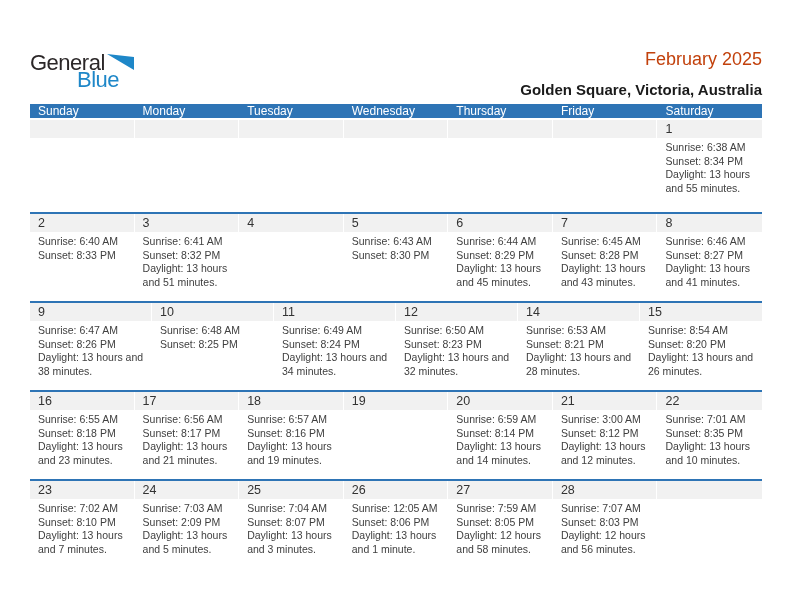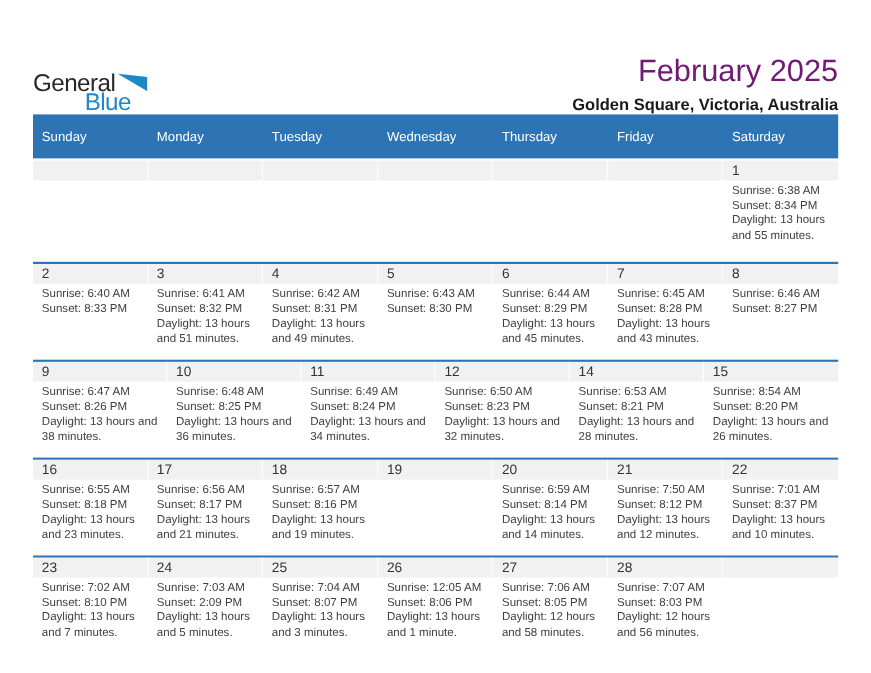--- a/index.html
+++ b/index.html
@@ -7,46 +7,46 @@
     width:792px;height:612px;background:#ffffff;
     font-family:"Liberation Sans",sans-serif;
     -webkit-font-smoothing:antialiased;
     overflow:hidden;
   }
   .top{
     height:66px;
     padding:38px 30px 0 30px;
     display:flex;
     justify-content:space-between;
-    align-items:flex-end;
+    align-items:center;
     gap:36px;
   }
   
   .logo{line-height:1;}
   .logo-line1{display:flex;align-items:flex-start;}
   .logo-general{
     font-size:22px;color:#2b2728;letter-spacing:-0.5px;
   }
   .logo-tri{margin-left:2px;margin-top:1px;display:block;}
   .logo-blue{
     font-size:22px;color:#1e87c8;letter-spacing:-0.5px;
     margin-left:47px;margin-top:-5px;
   }
   
   .titles{text-align:right;}
   .title{
-    font-size:28px;color:#701a75;line-height:30px;
+    font-size:18px;color:#c2410c;line-height:30px;
   }
   .subtitle{
     font-size:15px;font-weight:bold;color:#1a1a1a;margin-top:7px;
   }
   
   .cal{margin:0 30px;width:732px;}
   .weekday-row{
-    display:flex;background:#2e74b5;height:40px;align-items:center;
+    display:flex;background:#2e74b5;height:14px;align-items:center;
   }
   .wd{
     flex:1;color:#ffffff;font-size:12px;padding-left:8px;
   }
   .week{display:flex;min-height:87px;border-top:2px solid #2e74b5;}
   .week.first{border-top:none;margin-top:2px;min-height:92px;}
   .cell{flex:1;min-width:0;}
   .band{
     background:#f1f1f1;height:16px;padding:2px 0 0 8px;
     font-size:12.5px;color:#333333;
@@ -127,25 +127,20 @@
           <div class="cell">
             <div class="band">3</div>
             <div class="details">
               <div>Sunrise: 6:41 AM</div>
               <div>Sunset: 8:32 PM</div>
               <div>Daylight: 13 hours and 51 minutes.</div>
             </div>
           </div>
           <div class="cell">
             <div class="band">4</div>
-            <div class="details">
-              <div>Sunrise: 6:42 AM</div>
-              <div>Sunset: 8:31 PM</div>
-              <div>Daylight: 13 hours and 49 minutes.</div>
-            </div>
           </div>
           <div class="cell">
             <div class="band">5</div>
             <div class="details">
               <div>Sunrise: 6:43 AM</div>
               <div>Sunset: 8:30 PM</div>
             </div>
           </div>
           <div class="cell">
             <div class="band">6</div>
@@ -161,38 +156,38 @@
               <div>Sunrise: 6:45 AM</div>
               <div>Sunset: 8:28 PM</div>
               <div>Daylight: 13 hours and 43 minutes.</div>
             </div>
           </div>
           <div class="cell">
             <div class="band">8</div>
             <div class="details">
               <div>Sunrise: 6:46 AM</div>
               <div>Sunset: 8:27 PM</div>
+              <div>Daylight: 13 hours and 41 minutes.</div>
             </div>
           </div>
         </div>
         <div class="week">
           <div class="cell">
             <div class="band">9</div>
             <div class="details">
               <div>Sunrise: 6:47 AM</div>
               <div>Sunset: 8:26 PM</div>
               <div>Daylight: 13 hours and 38 minutes.</div>
             </div>
           </div>
           <div class="cell">
             <div class="band">10</div>
             <div class="details">
               <div>Sunrise: 6:48 AM</div>
               <div>Sunset: 8:25 PM</div>
-              <div>Daylight: 13 hours and 36 minutes.</div>
             </div>
           </div>
           <div class="cell">
             <div class="band">11</div>
             <div class="details">
               <div>Sunrise: 6:49 AM</div>
               <div>Sunset: 8:24 PM</div>
               <div>Daylight: 13 hours and 34 minutes.</div>
             </div>
           </div>
@@ -253,30 +248,30 @@
             <div class="band">20</div>
             <div class="details">
               <div>Sunrise: 6:59 AM</div>
               <div>Sunset: 8:14 PM</div>
               <div>Daylight: 13 hours and 14 minutes.</div>
             </div>
           </div>
           <div class="cell">
             <div class="band">21</div>
             <div class="details">
-              <div>Sunrise: 7:50 AM</div>
+              <div>Sunrise: 3:00 AM</div>
               <div>Sunset: 8:12 PM</div>
               <div>Daylight: 13 hours and 12 minutes.</div>
             </div>
           </div>
           <div class="cell">
             <div class="band">22</div>
             <div class="details">
               <div>Sunrise: 7:01 AM</div>
-              <div>Sunset: 8:37 PM</div>
+              <div>Sunset: 8:35 PM</div>
               <div>Daylight: 13 hours and 10 minutes.</div>
             </div>
           </div>
         </div>
         <div class="week">
           <div class="cell">
             <div class="band">23</div>
             <div class="details">
               <div>Sunrise: 7:02 AM</div>
               <div>Sunset: 8:10 PM</div>
@@ -303,21 +298,21 @@
             <div class="band">26</div>
             <div class="details">
               <div>Sunrise: 12:05 AM</div>
               <div>Sunset: 8:06 PM</div>
               <div>Daylight: 13 hours and 1 minute.</div>
             </div>
           </div>
           <div class="cell">
             <div class="band">27</div>
             <div class="details">
-              <div>Sunrise: 7:06 AM</div>
+              <div>Sunrise: 7:59 AM</div>
               <div>Sunset: 8:05 PM</div>
               <div>Daylight: 12 hours and 58 minutes.</div>
             </div>
           </div>
           <div class="cell">
             <div class="band">28</div>
             <div class="details">
               <div>Sunrise: 7:07 AM</div>
               <div>Sunset: 8:03 PM</div>
               <div>Daylight: 12 hours and 56 minutes.</div>

